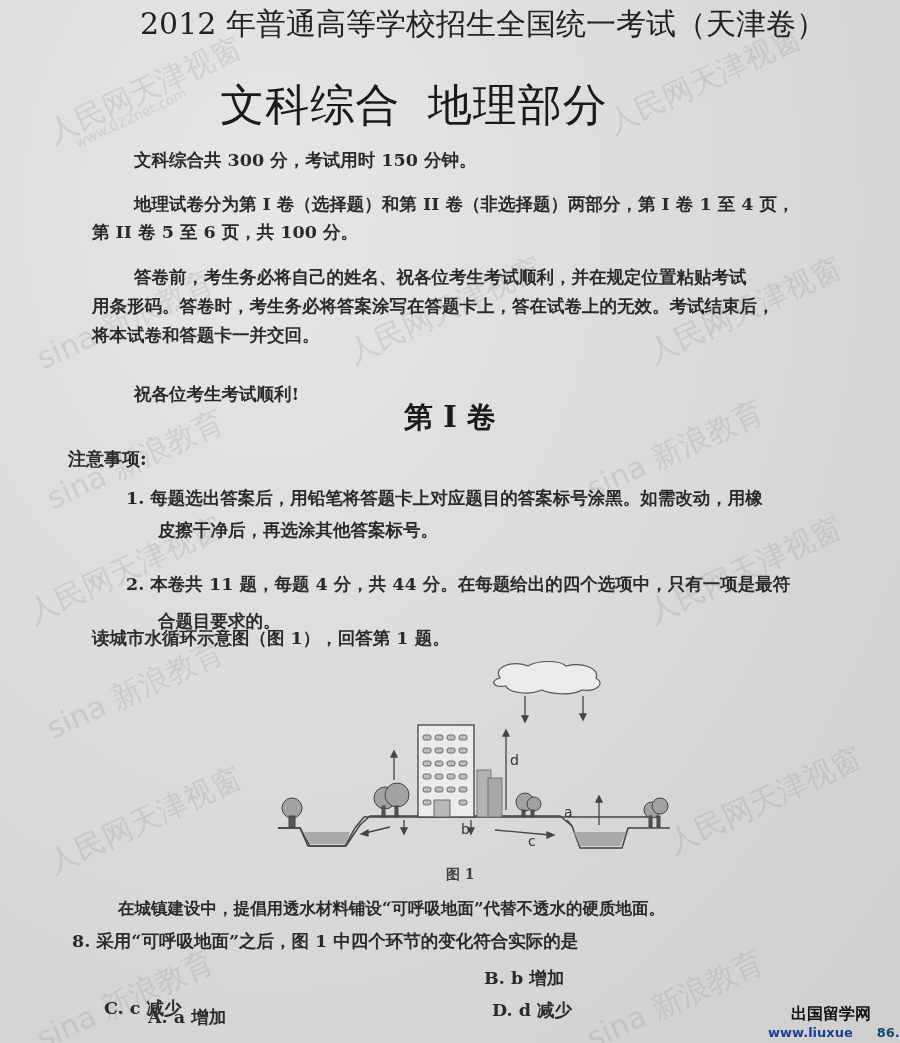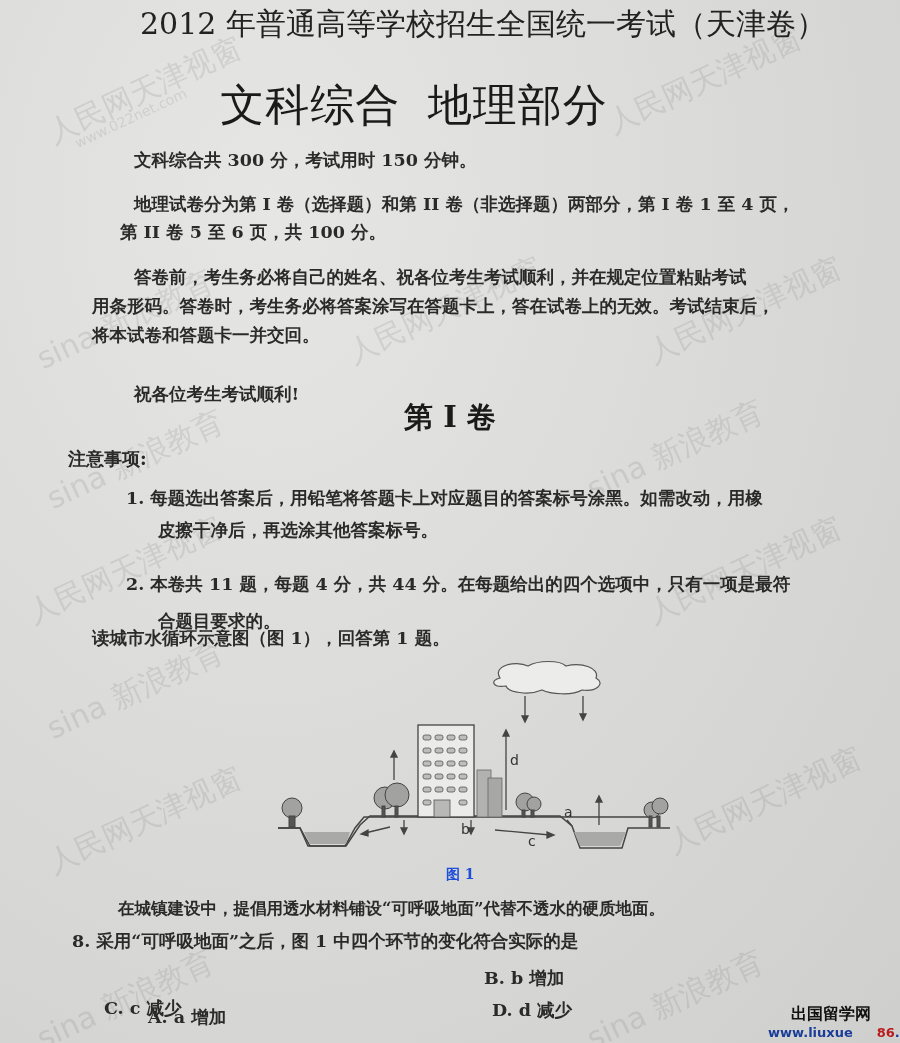--- a/index.html
+++ b/index.html
@@ -12,21 +12,21 @@
   }
   .abs { position:absolute; white-space:nowrap;text-align:center; }
   .title1 { left:140px; top:4px; font-size:30px; letter-spacing:0px; color:#222; }
   .title2 { left:0; width:828px; text-align:center; top:76px; font-size:44px; font-family:Liberation Mono, monospace; color:#1a1a1a; letter-spacing:1px; }
   .p { font-size:17.5px; font-weight:bold; color:#2a2a2a; }
   .section { left:0; width:900px; text-align:center; top:398px; font-size:29px; font-weight:bold; color:#1a1a1a; }
   .fig { position:absolute; left:260px; top:660px; width:440px; height:230px; }
   .logo { position:absolute; left:768px; top:1003px; width:126px; text-align:center; }
   .logo .cn { font-family:"DejaVu Sans","Liberation Sans",sans-serif; font-size:16px; font-weight:bold; color:#111; line-height:22px; }
   .logo .url { font-family:"DejaVu Sans","Liberation Sans",sans-serif; font-size:13px; color:#1a3d9a; font-weight:bold; line-height:16px; }
-  .logo .url .hl { color:#b91c1c;padding-left:24px; }
+  .logo .url .hl { color:#0c4a6e;padding-left:24px; }
   .wm { position:absolute; font-family:"DejaVu Sans",sans-serif; color:rgba(120,120,120,0.18); transform:rotate(-25deg); font-size:30px; pointer-events:none; white-space:nowrap; }
   .wms { font-size:14px; }
 </style>
 </head>
 <body>
 
 <div class="wm" style="left:40px;top:70px;">人民网天津视窗</div>
 <div class="wm wms" style="left:70px;top:110px;">www.022net.com</div>
 <div class="wm" style="left:600px;top:60px;">人民网天津视窗</div>
 <div class="wm" style="left:30px;top:300px;">sina 新浪教育</div>
@@ -40,21 +40,21 @@
 <div class="wm" style="left:40px;top:800px;">人民网天津视窗</div>
 <div class="wm" style="left:660px;top:780px;">人民网天津视窗</div>
 <div class="wm" style="left:30px;top:980px;">sina 新浪教育</div>
 <div class="wm" style="left:580px;top:980px;">sina 新浪教育</div>
 
 <div class="abs title1">2012 年普通高等学校招生全国统一考试（天津卷）</div>
 <div class="abs title2">文科综合  地理部分</div>
 
 <div class="abs p" style="left:134px;top:148px;">文科综合共 300 分，考试用时 150 分钟。</div>
 <div class="abs p" style="left:134px;top:192px;">地理试卷分为第 I 卷（选择题）和第 II 卷（非选择题）两部分，第 I 卷 1 至 4 页，</div>
-<div class="abs p" style="left:92px;top:220px;margin-left:28px;">第 II 卷 5 至 6 页，共 100 分。</div>
+<div class="abs p" style="left:92px;top:220px;">第 II 卷 5 至 6 页，共 100 分。</div>
 <div class="abs p" style="left:134px;top:265px;">答卷前，考生务必将自己的姓名、祝各位考生考试顺利，并在规定位置粘贴考试</div>
 <div class="abs p" style="left:92px;top:294px;">用条形码。答卷时，考生务必将答案涂写在答题卡上，答在试卷上的无效。考试结束后，</div>
 <div class="abs p" style="left:92px;top:323px;">将本试卷和答题卡一并交回。</div>
 <div class="abs p" style="left:134px;top:358px;margin-top:24px;">祝各位考生考试顺利!</div>
 
 <div class="abs section">第 I 卷</div>
 <div class="abs p" style="left:68px;top:447px;font-size:18px;">注意事项:</div>
 <div class="abs p" style="left:126px;top:486px;">1. 每题选出答案后，用铅笔将答题卡上对应题目的答案标号涂黑。如需改动，用橡</div>
 <div class="abs p" style="left:158px;top:518px;">皮擦干净后，再选涂其他答案标号。</div>
 <div class="abs p" style="left:126px;top:572px;">2. 本卷共 11 题，每题 4 分，共 44 分。在每题给出的四个选项中，只有一项是最符</div>
@@ -152,21 +152,21 @@
     </g>
 
     <g font-family="DejaVu Sans, sans-serif" font-size="14" fill="#333">
       <text x="201" y="174">b</text>
       <text x="268" y="186">c</text>
       <text x="250" y="105">d</text>
       <text x="304" y="157">a</text>
     </g>
   </svg>
 </div>
-<div class="abs" style="left:446px;top:866px;font-size:14px;font-weight:bold;color:#1d4ed8;">图 1</div>
+<div class="abs" style="left:446px;top:866px;font-size:14px;font-weight:bold;color:#404040;">图 1</div>
 
 <div class="abs p" style="left:118px;top:898px;font-size:16.5px;">在城镇建设中，提倡用透水材料铺设“可呼吸地面”代替不透水的硬质地面。</div>
 <div class="abs p" style="left:72px;top:929px;">8. 采用“可呼吸地面”之后，图 1 中四个环节的变化符合实际的是</div>
 
 <div class="abs p" style="left:104px;top:1005px;margin-left:44px;">
   <span>A.</span>
   <span>a 增加</span>
 </div>
 <div class="abs p" style="left:484px;top:966px;">
   <span>B.</span>

